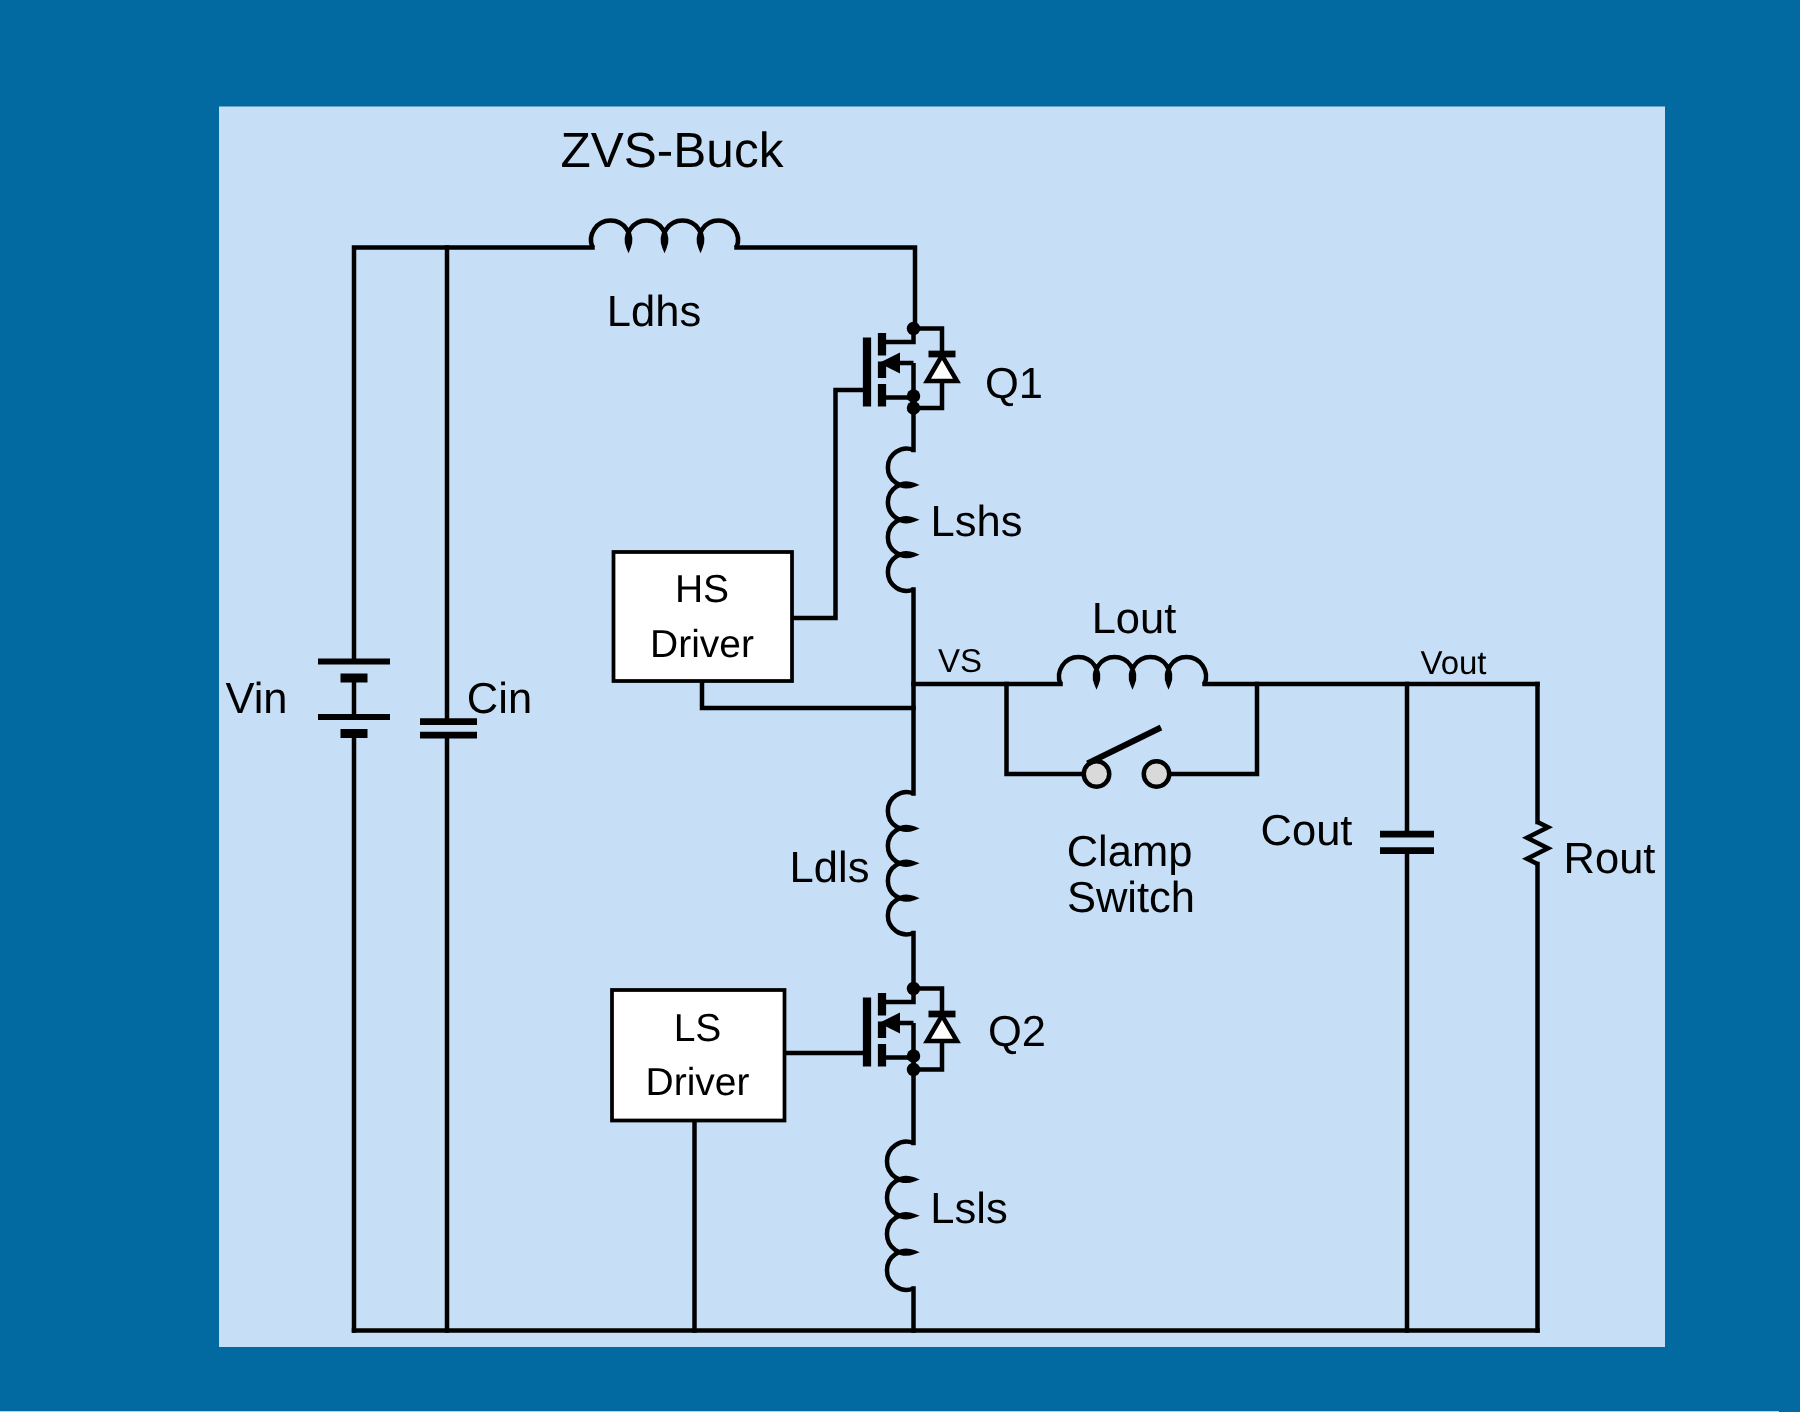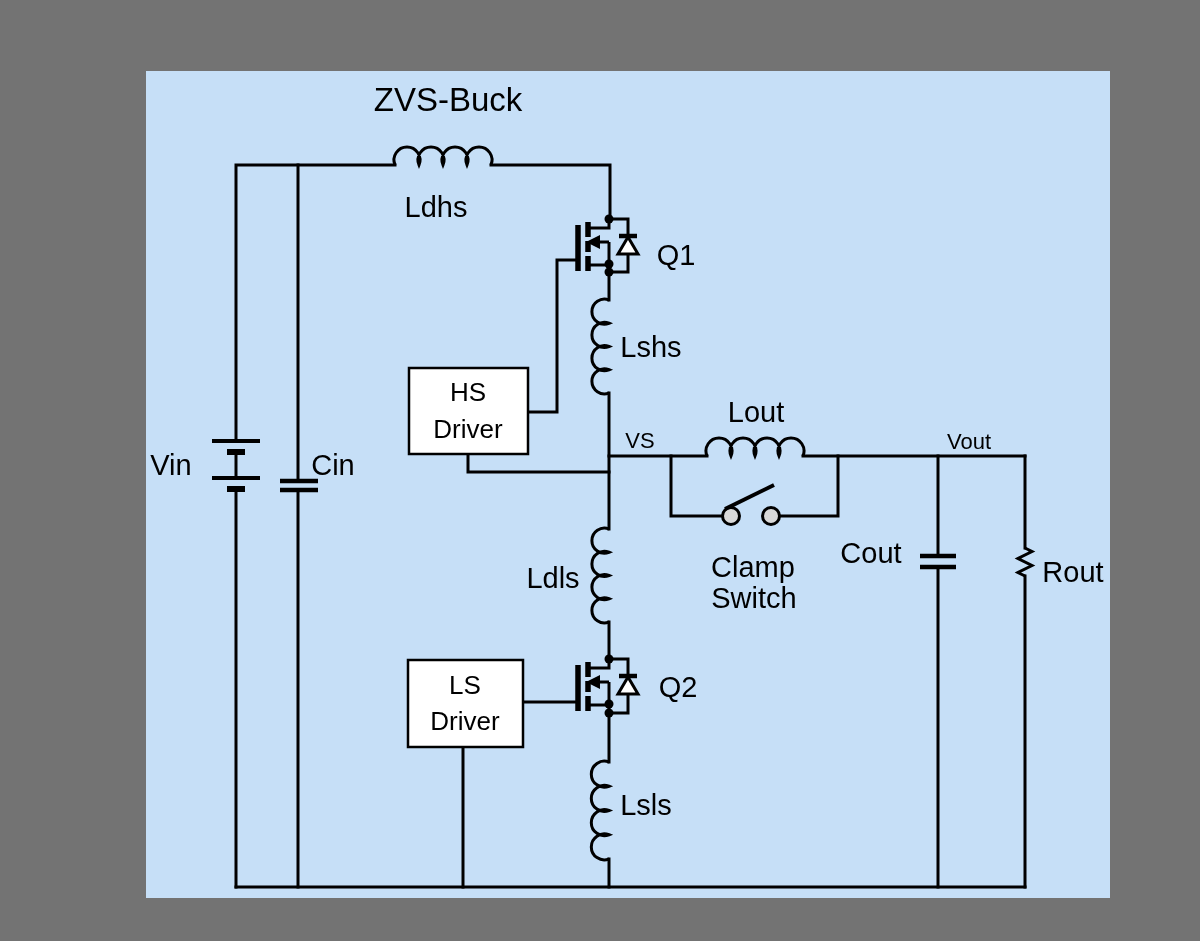--- a/index.html
+++ b/index.html
@@ -1,16 +1,16 @@
 <!DOCTYPE html>
 <html><head>
 <meta charset="utf-8">
 <style>
   html,body{margin:0;padding:0;background:#ffffff;}
-  .stage{position:relative;width:1200px;height:941px;background:#737373;overflow:hidden;
+  .stage{position:relative;width:1200px;height:941px;background:#0369a1;overflow:hidden;
          font-family:"Liberation Sans",sans-serif;}
   svg text{font-family:"Liberation Sans",sans-serif;fill:#000000;}
   .lbl{font-size:29px;}
   .lbl-sm{font-size:22px;}
   .lbl-title{font-size:33px;}
   .lbl-box{font-size:26px;}
 </style>
 </head>
 <body>
 

